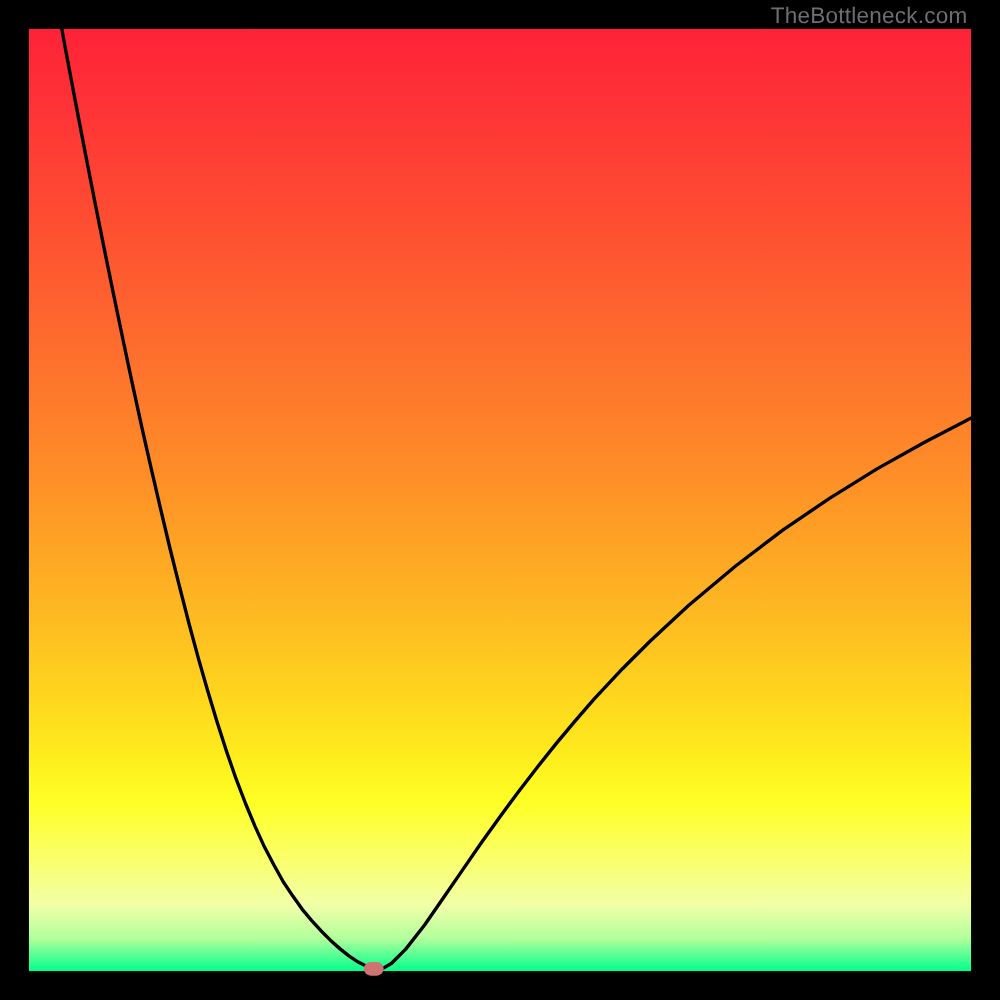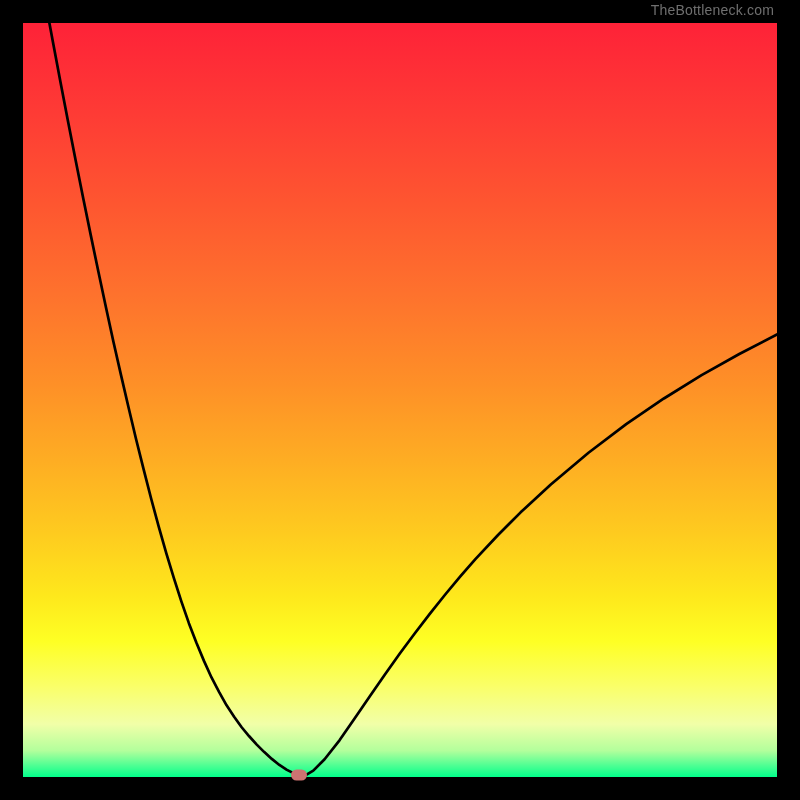--- a/index.html
+++ b/index.html
@@ -24,21 +24,21 @@
     top: 0;
     width: 754px;
     height: 754px;
   }
   .watermark {
     position: absolute;
     top: 2px;
     right: 26px;
     color: #6f6f6f;
     font-family: Arial, Helvetica, sans-serif;
-    font-size: 14px;
+    font-size: 18px;
     font-weight: 400;
     letter-spacing: 0.2px;
   }
   .marker {
     position: absolute;
     width: 16px;
     height: 11px;
     background: #cd7371;
     border-radius: 6px;
     transform: translate(-50%, -50%);

